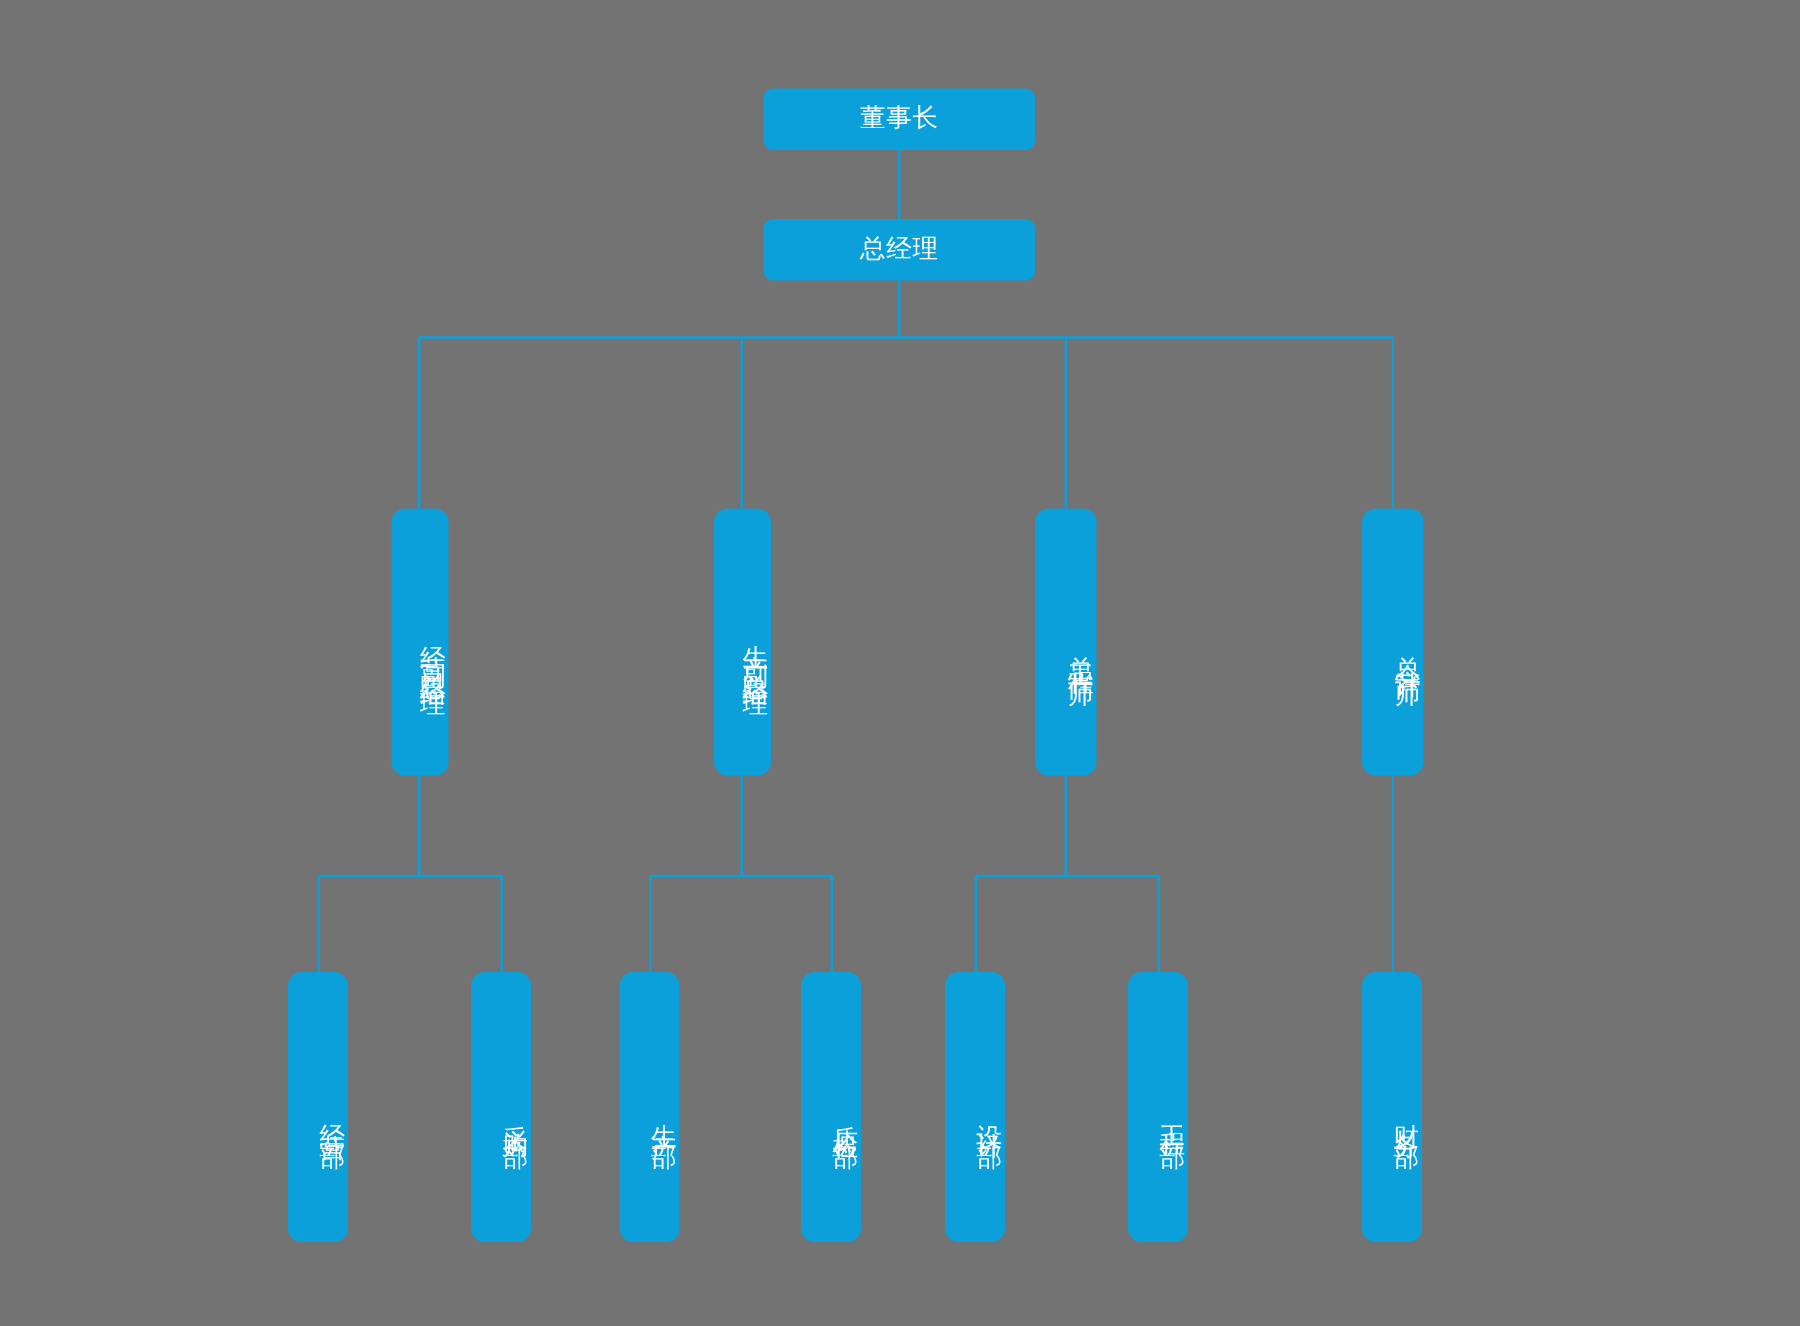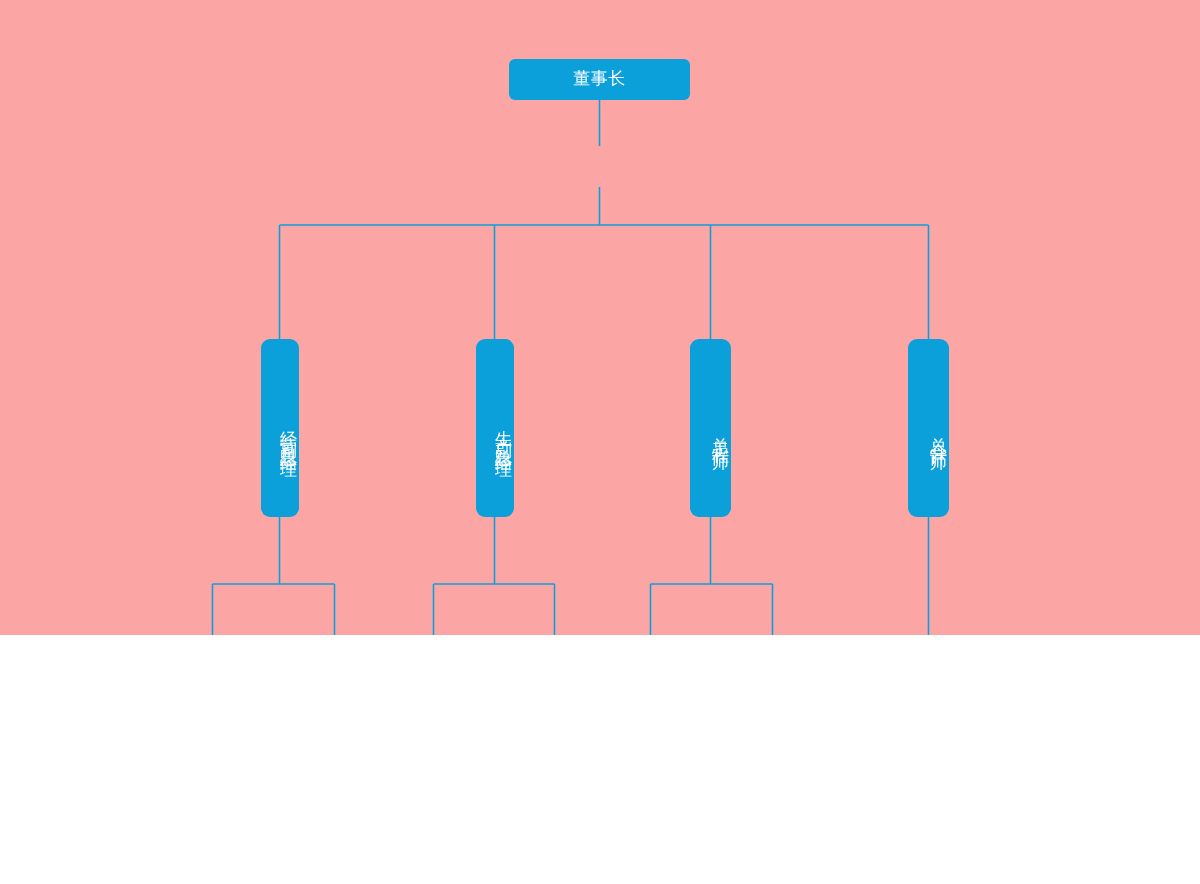--- a/index.html
+++ b/index.html
@@ -6,22 +6,22 @@
     margin: 0;
     padding: 0;
     background: #ffffff;
   }
   body {
     font-family: "Liberation Sans", "DejaVu Sans", sans-serif;
   }
   #org-chart {
     position: relative;
     width: 1200px;
-    height: 635px;
-    background: #fca5a5;
+    height: 884px;
+    background: #737373;
     overflow: hidden;
   }
   #connectors {
     position: absolute;
     left: 0;
     top: 0;
     width: 1200px;
     height: 884px;
     pointer-events: none;
   }
@@ -88,20 +88,23 @@
       <path d="M772.5 584 L772.5 648"></path>
 
       <path d="M928.5 517 L928.5 648"></path>
     </g>
   </svg>
 
   <div class="node horizontal" style="left:509px; top:59px; width:181px; height:41px;">
     <span class="node-label">董事长</span>
   </div>
 
+  <div class="node horizontal" style="left:509px; top:146px; width:181px; height:41px;">
+    <span class="node-label">总经理</span>
+  </div>
 
   <div class="node vertical" style="left:261px; top:339px; width:38px; height:178px;">
     <span class="node-label">经营副总经理</span>
   </div>
 
   <div class="node vertical" style="left:476px; top:339px; width:38px; height:178px;">
     <span class="node-label">生产副总经理</span>
   </div>
 
   <div class="node vertical" style="left:690px; top:339px; width:41px; height:178px;">

